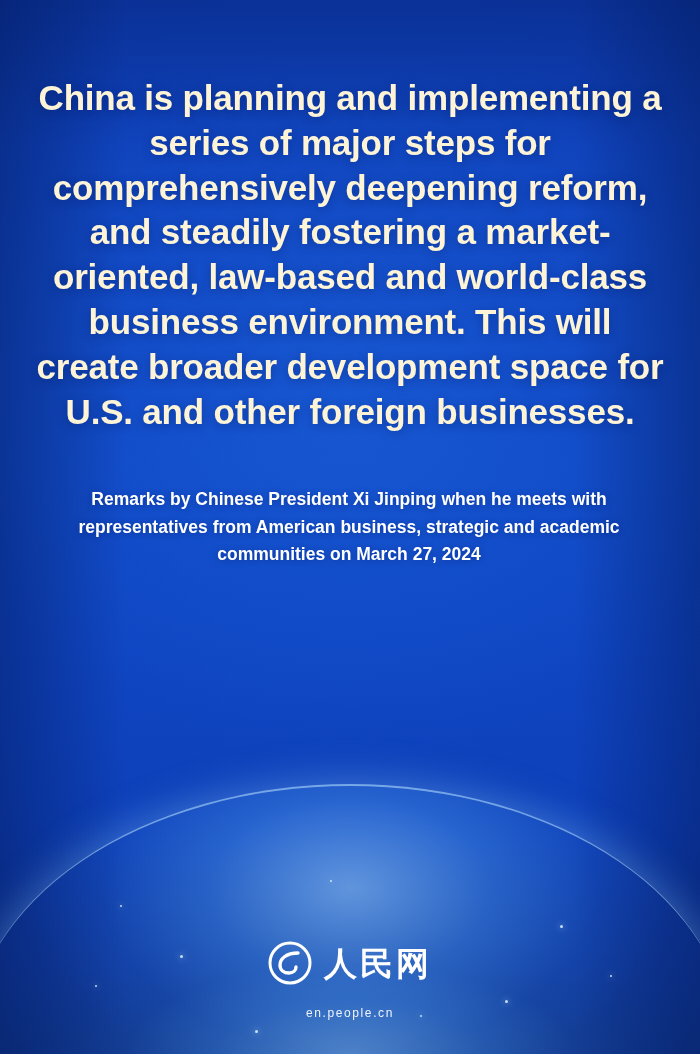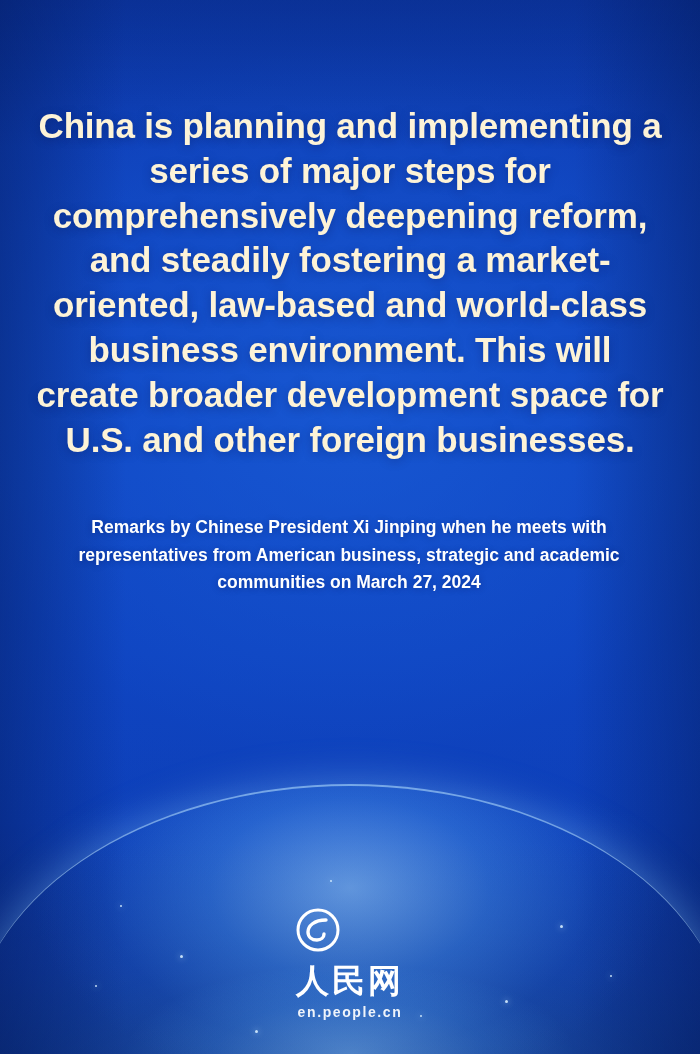--- a/index.html
+++ b/index.html
@@ -83,21 +83,21 @@
     position: relative;
     z-index: 3;
     height: 100%;
     display: flex;
     flex-direction: column;
     align-items: center;
   }
 
   .headline {
     margin: 0;
-    padding: 104px 36px 0 36px;
+    padding: 76px 36px 0 36px;
     width: 100%;
     box-sizing: border-box;
     text-align: center;
     color: #fdf3d7;
     font-size: 35px;
     line-height: 1.28;
     font-weight: 700;
     letter-spacing: -0.2px;
     text-shadow: 0 2px 10px rgba(2,20,80,0.35);
   }
@@ -119,42 +119,42 @@
     margin-top: auto;
     margin-bottom: 34px;
     display: flex;
     flex-direction: column;
     align-items: center;
     position: relative;
     z-index: 4;
   }
   .logo-row {
     display: flex;
+    align-items: center;
     gap: 12px;
-    flex-direction: column;
   }
   .logo-mark {
     width: 44px;
     height: 44px;
     display: block;
   }
   .logo-text {
     color: #ffffff;
     font-size: 33px;
     font-weight: 700;
     letter-spacing: 3px;
     line-height: 1;
     font-family: "DejaVu Sans", sans-serif;
   }
   .logo-url {
-    margin-top: 7px;
+    margin-top: 21px;
     color: rgba(255,255,255,0.92);
-    font-size: 14px;
+    font-size: 12px;
     letter-spacing: 1.6px;
-    font-weight: 700;
+    font-weight: 400;
   }
 </style>
 </head>
 <body>
 
 <div class="poster">
 
   <div class="vignette"></div>
   <div class="globe"></div>
   <div class="glow-bottom"></div>

